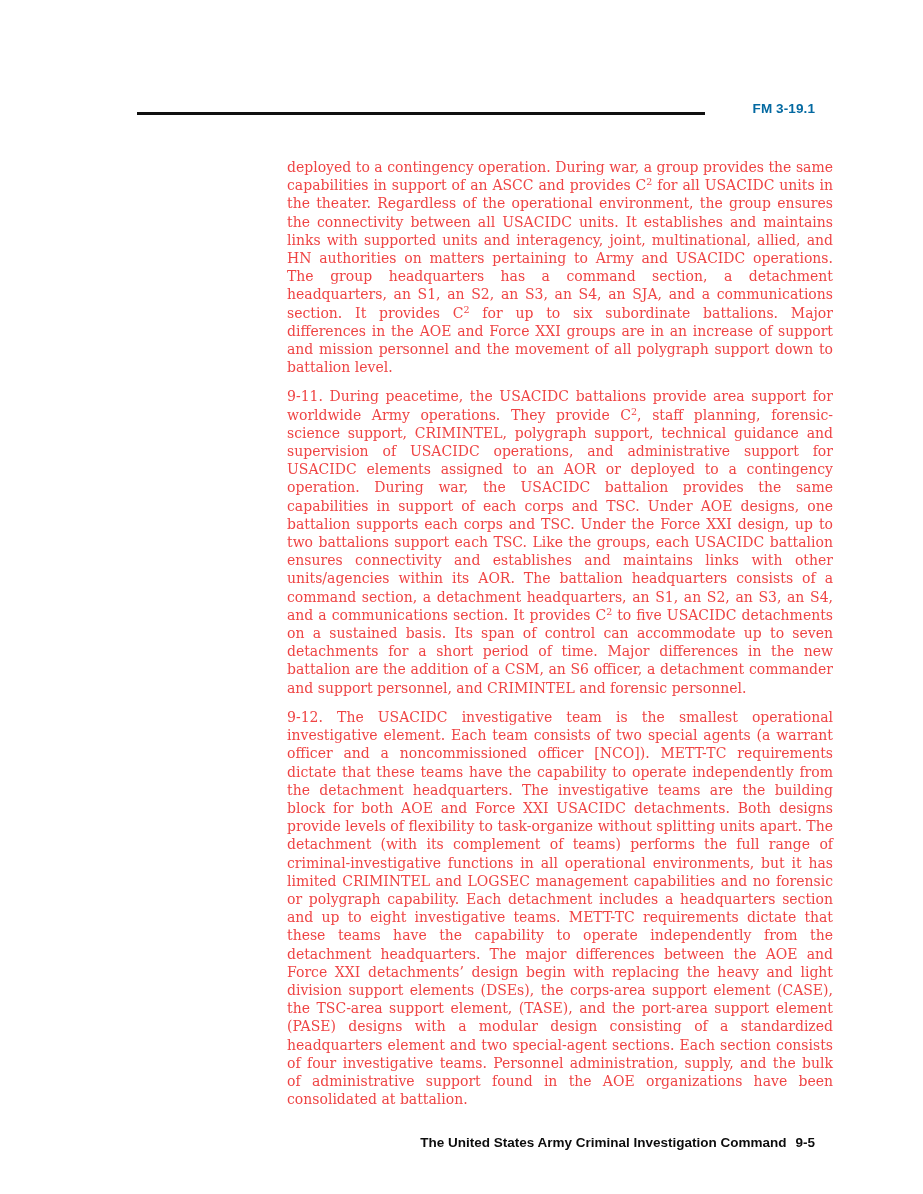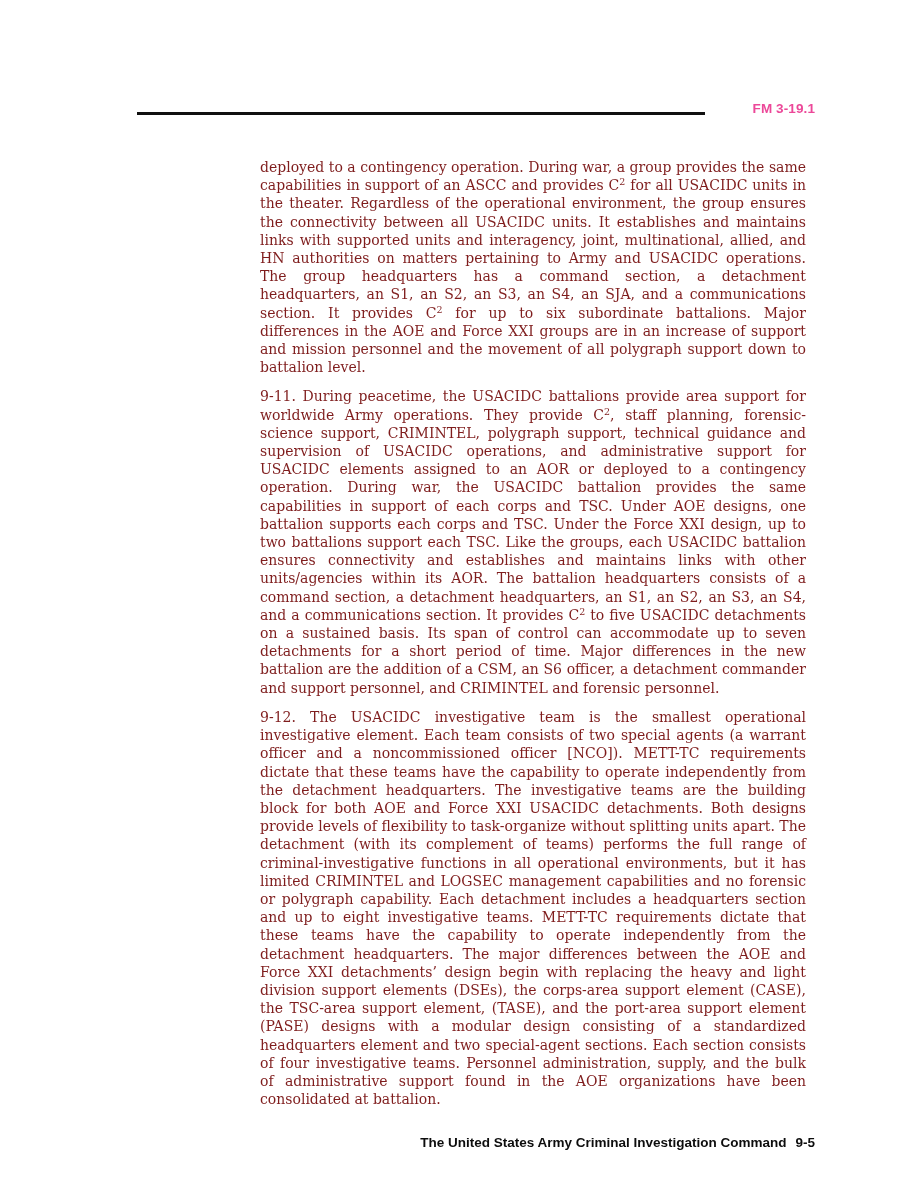--- a/index.html
+++ b/index.html
@@ -27,34 +27,34 @@
     background: #101010;
   }
   .doc-id {
     position: absolute;
     top: 101px;
     right: 108px;
     font-family: "Liberation Sans", sans-serif;
     font-weight: bold;
     font-size: 13.5px;
     letter-spacing: 0.1px;
-    color: #ec4899;
+    color: #0369a1;
   }
 
   
   .body-col {
     position: absolute;
-    left: 260px;
+    left: 287px;
     top: 158px;
     width: 546px;
     text-align: justify;
     text-justify: inter-word;
     font-size: 14px;
     line-height: 18.2px;
-    color: #7f1d1d;
+    color: #ef4444;
   }
   .body-col p.para {
     margin: 0 0 11px 0;
   }
   .body-col sup {
     font-size: 9.5px;
     line-height: 0;
     vertical-align: 5px;
   }
 

